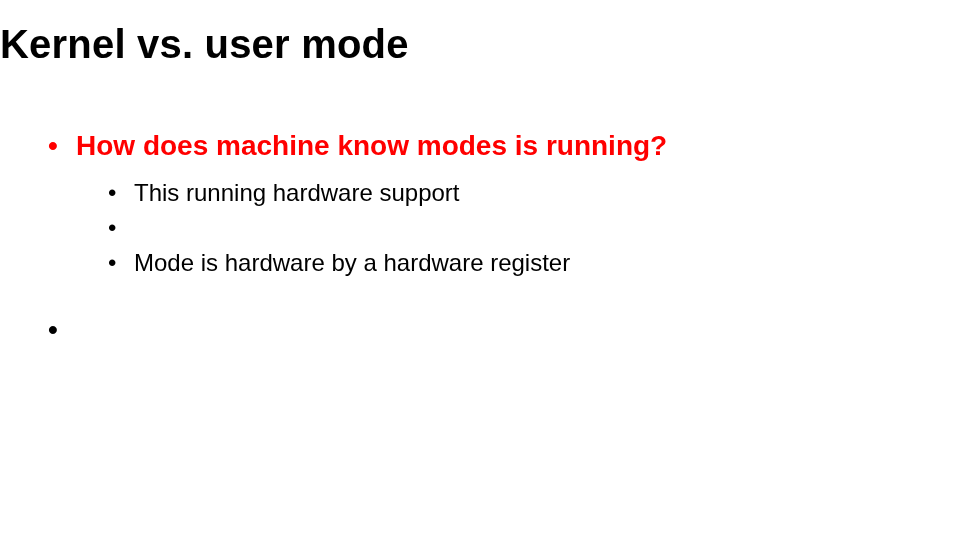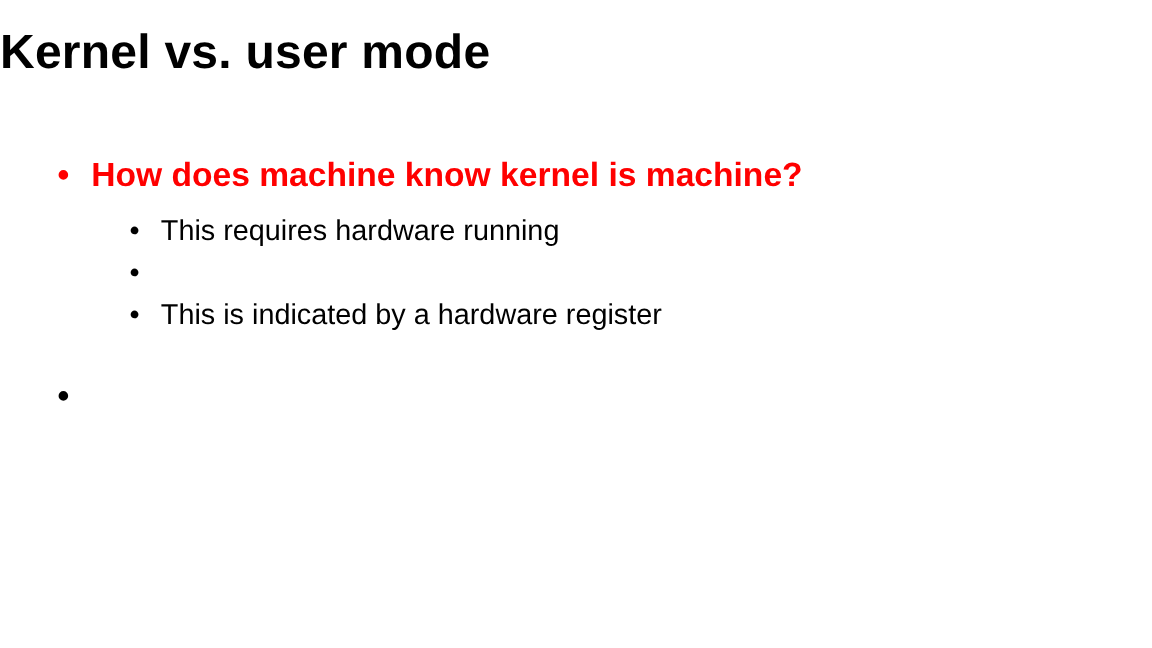--- a/index.html
+++ b/index.html
@@ -67,33 +67,33 @@
 </head>
 <body>
 
 <div class="slide">
   <div class="title">Kernel vs. user mode</div>
 
   <div class="body">
 
     <div class="lvl1 red">
       <span class="bullet">•</span>
-      <span>How does machine know kernel is machine?</span>
+      <span>How does machine know modes is running?</span>
     </div>
     <div class="sub">
       <div class="lvl2">
         <span class="bullet">•</span>
-        <span>This requires hardware running</span>
+        <span>This running hardware support</span>
       </div>
       <div class="lvl2">
         <span class="bullet">•</span>
       </div>
       <div class="lvl2">
         <span class="bullet">•</span>
-        <span>This is indicated by a hardware register</span>
+        <span>Mode is hardware by a hardware register</span>
       </div>
     </div>
 
     <div class="lvl1">
       <span class="bullet">•</span>
     </div>
 
   </div>
 </div>
 

